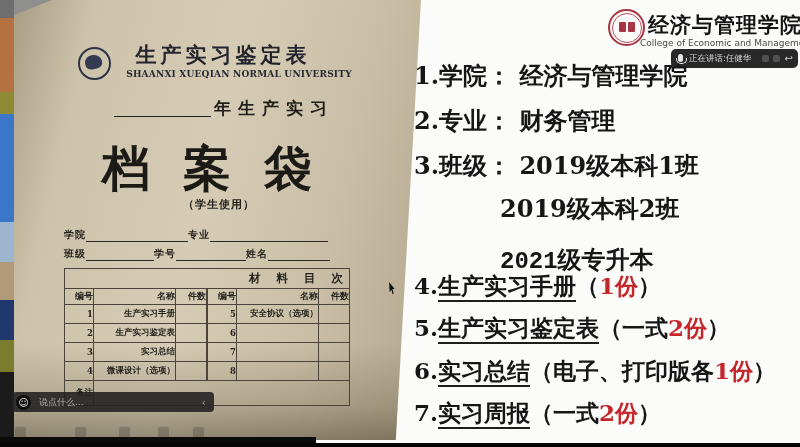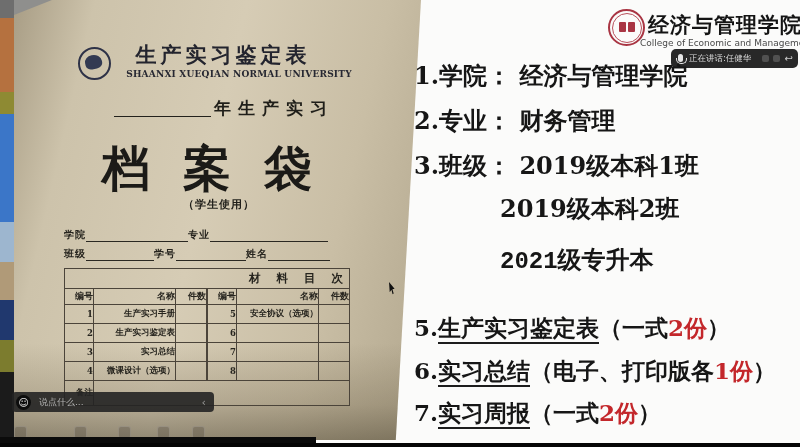--- a/index.html
+++ b/index.html
@@ -230,20 +230,23 @@
     <span class="ilabel">2.专业：</span>
     <span>财务管理</span>
   </div>
   <div class="info-row" style="top:150px;">
     <span class="ilabel">3.班级：</span>
     <span>2019级本科1班</span>
   </div>
   <div class="class-line" style="top:193px;">2019级本科2班</div>
   <div class="class-line" style="top:244px;font-family:Liberation Mono, monospace;">2021级专升本</div>
 
+  <div class="doc-row" style="top:271px;">
+    <span>4.</span><span class="uname">生产实习手册</span><span>（</span><span class="qty-red">1份</span><span>）</span>
+  </div>
   <div class="doc-row" style="top:313px;">
     <span>5.</span><span class="uname">生产实习鉴定表</span><span>（一式</span><span class="qty-red">2份</span><span>）</span>
   </div>
   <div class="doc-row" style="top:356px;">
     <span>6.</span><span class="uname">实习总结</span><span>（电子、打印版各</span><span class="qty-red">1份</span><span>）</span>
   </div>
   <div class="doc-row" style="top:398px;">
     <span>7.</span><span class="uname">实习周报</span><span>（一式</span><span class="qty-red">2份</span><span>）</span>
   </div>
 

